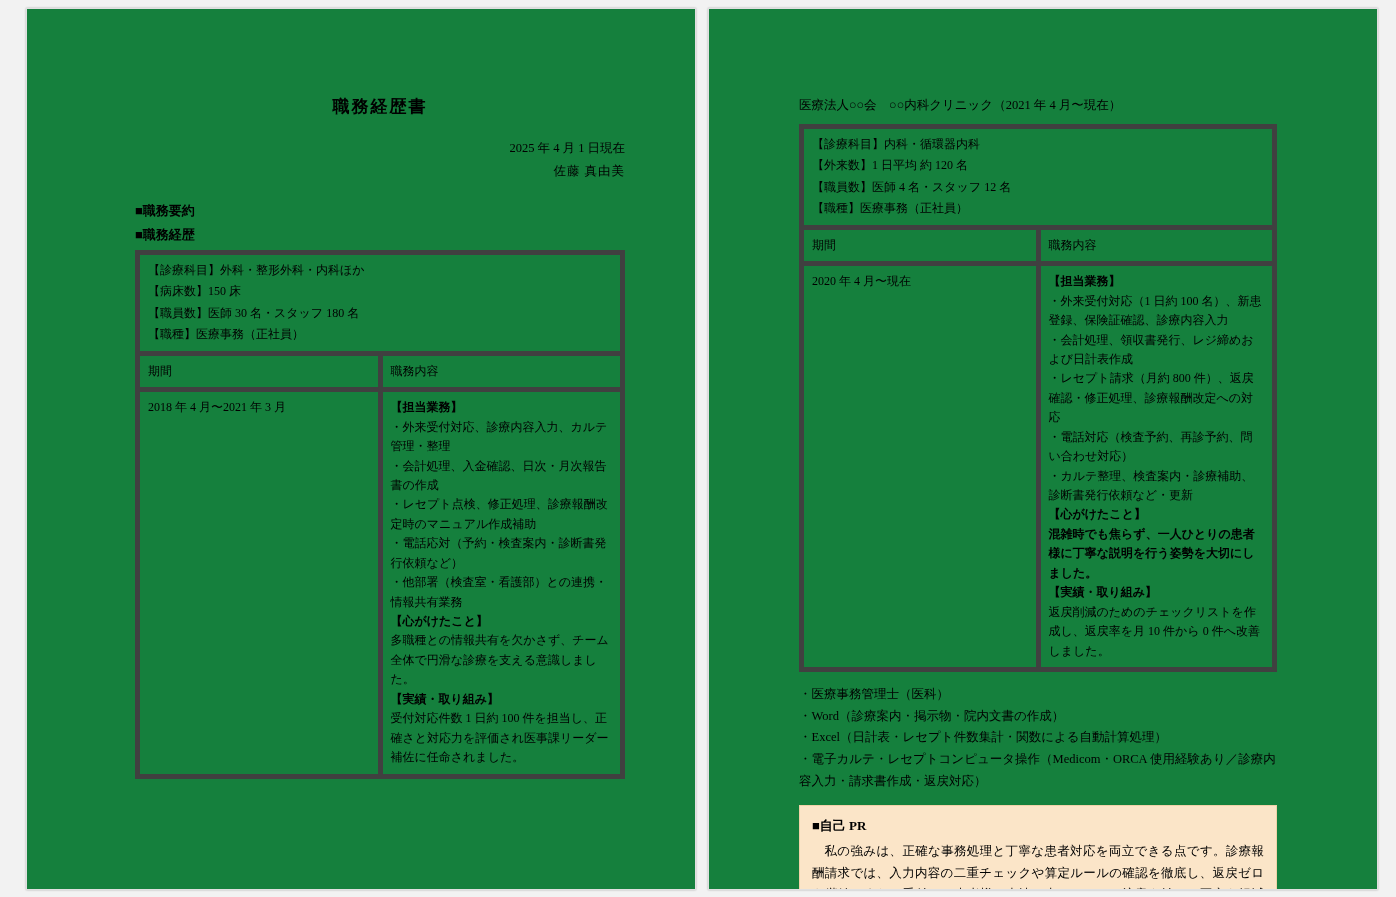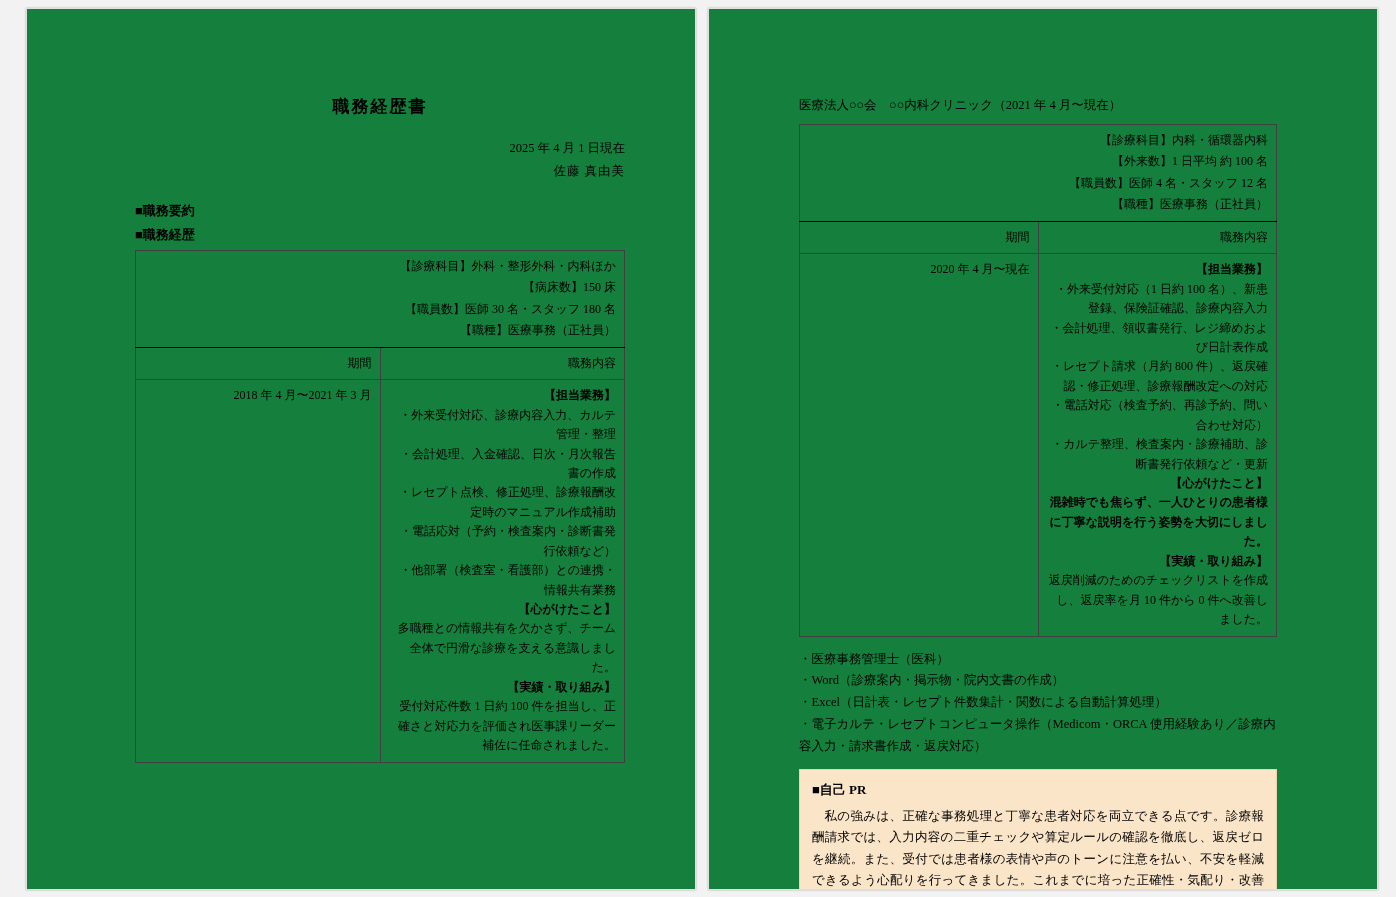--- a/index.html
+++ b/index.html
@@ -73,25 +73,25 @@
     font-size: 12.5px;
     margin: 2px 0 10px 0;
   }
   table.box {
     width: 100%;
     border-collapse: collapse;
     font-size: 12px;
     table-layout: fixed;
   }
   table.box td, table.box th {
-    border: 1px solid #404040;
+    border: 5px solid #404040;
     padding: 6px 8px;
     vertical-align: top;
     line-height: 1.62;
-    text-align: right;
+    text-align: left;
     font-weight: normal;
   }
   table.box td.meta {
     border-bottom: 1px solid #000;
   }
   .meta-line { margin: 0 0 2px 0; }
   .meta-line:last-child { margin-bottom: 0; }
   .col-period { width: 34%; }
   .col-period-r { width: 31%; }
   .hdr td { padding-top: 7px; padding-bottom: 7px; }
@@ -174,21 +174,21 @@
   <div class="page page-right">
     <div class="page-inner-right">
 
       <p class="lead-line">医療法人○○会　○○内科クリニック（2021 年 4 月〜現在）</p>
 
       <table class="box">
         <tbody>
           <tr>
             <td class="meta" colspan="2">
               <div class="meta-line">【診療科目】内科・循環器内科</div>
-              <div class="meta-line">【外来数】1 日平均 約 100 名</div>
+              <div class="meta-line">【外来数】1 日平均 約 120 名</div>
               <div class="meta-line">【職員数】医師 4 名・スタッフ 12 名</div>
               <div class="meta-line">【職種】医療事務（正社員）</div>
             </td>
           </tr>
           <tr class="hdr">
             <td class="col-period-r">期間</td>
             <td>職務内容</td>
           </tr>
           <tr class="body-row">
             <td class="col-period-r">2020 年 4 月〜現在</td>

